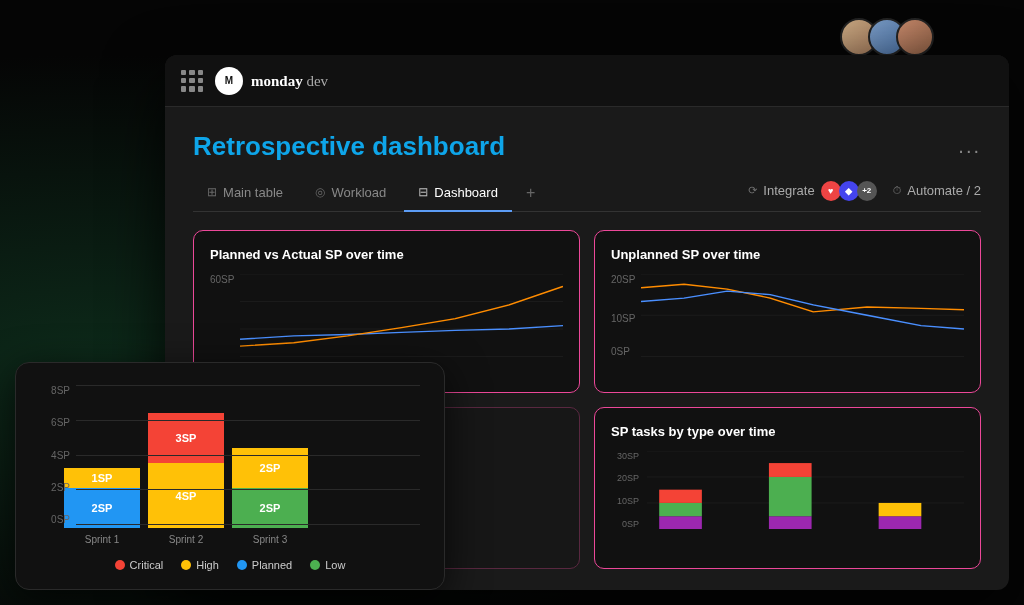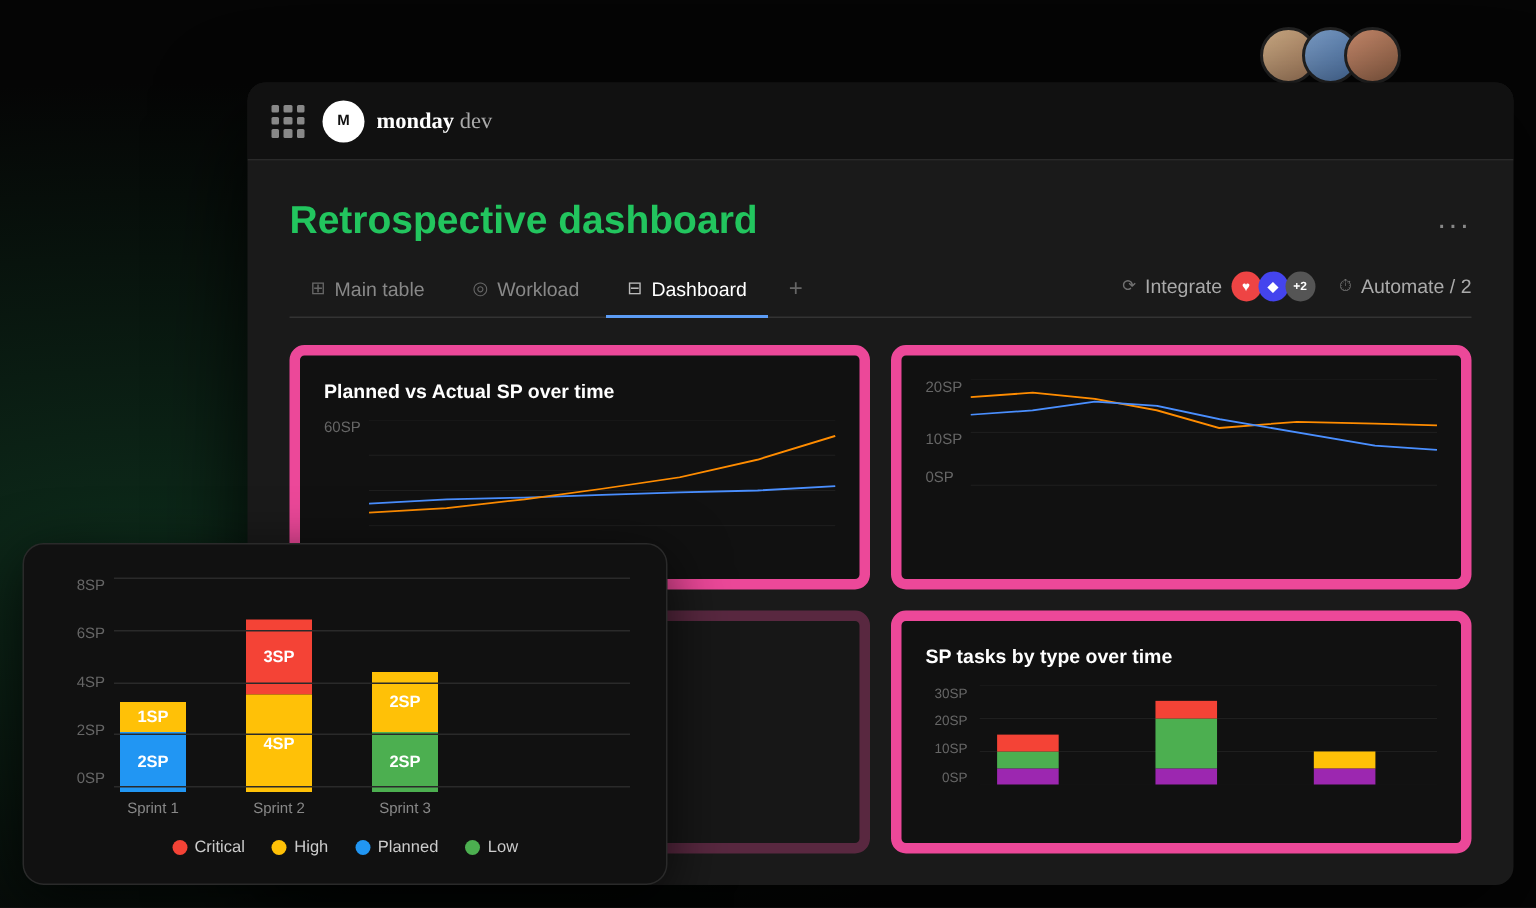--- a/index.html
+++ b/index.html
@@ -119,21 +119,21 @@
 
     .dash-header {
       display: flex;
       align-items: center;
       justify-content: space-between;
       margin-bottom: 16px;
     }
     .dash-title {
       font-size: 26px;
       font-weight: 700;
-      color: #22c55e;
+      color: #0ea5e9;
     }
     .three-dots {
       color: #888;
       font-size: 20px;
       letter-spacing: 2px;
       cursor: pointer;
     }
 
     
     .tabs {
@@ -212,21 +212,21 @@
       display: grid;
       grid-template-columns: 1fr 1fr;
       grid-template-rows: 1fr 1fr;
       gap: 14px;
       height: calc(100% - 100px);
     }
     .chart-card {
       background: #111;
       border-radius: 10px;
       padding: 16px;
-      border: 7px solid #ec4899;
+      border: 1px solid #ec4899;
       overflow: hidden;
     }
     .chart-title {
       font-size: 13px;
       font-weight: 600;
       color: #fff;
       margin-bottom: 12px;
     }
 
     
@@ -309,21 +309,21 @@
       align-items: center;
       gap: 0;
     }
     .stacked-bars {
       display: flex;
       flex-direction: column-reverse;
       align-items: center;
       width: 52px;
     }
     .bar-segment {
-      width: 44px;
+      width: 76px;
       display: flex;
       align-items: center;
       justify-content: center;
       font-size: 11px;
       font-weight: 700;
       color: #fff;
     }
     .bar-label {
       font-size: 10px;
       color: #888;
@@ -460,20 +460,21 @@
 
               <polyline points="0,95 50,90 100,88 150,85 200,82 250,80 300,75" fill="none" stroke="#4a8fff" stroke-width="2"></polyline>
 
               <polyline points="0,105 50,100 100,90 150,78 200,65 250,45 300,18" fill="none" stroke="#ff8c00" stroke-width="2"></polyline>
             </svg>
           </div>
         </div>
       </div>
 
       <div class="chart-card">
+        <div class="chart-title">Unplanned SP over time</div>
         <div class="line-chart-container">
           <div class="y-label" style="top:0;">20SP</div>
           <div class="y-label" style="top:40%;">10SP</div>
           <div class="y-label" style="bottom:16px;">0SP</div>
           <div class="chart-area">
             <svg class="chart-svg" viewBox="0 0 300 120" preserveAspectRatio="none">
               <line x1="0" y1="120" x2="300" y2="120" stroke="#2a2a2a" stroke-width="0.5"></line>
               <line x1="0" y1="60" x2="300" y2="60" stroke="#2a2a2a" stroke-width="0.5"></line>
               <line x1="0" y1="0" x2="300" y2="0" stroke="#2a2a2a" stroke-width="0.5"></line>
 

